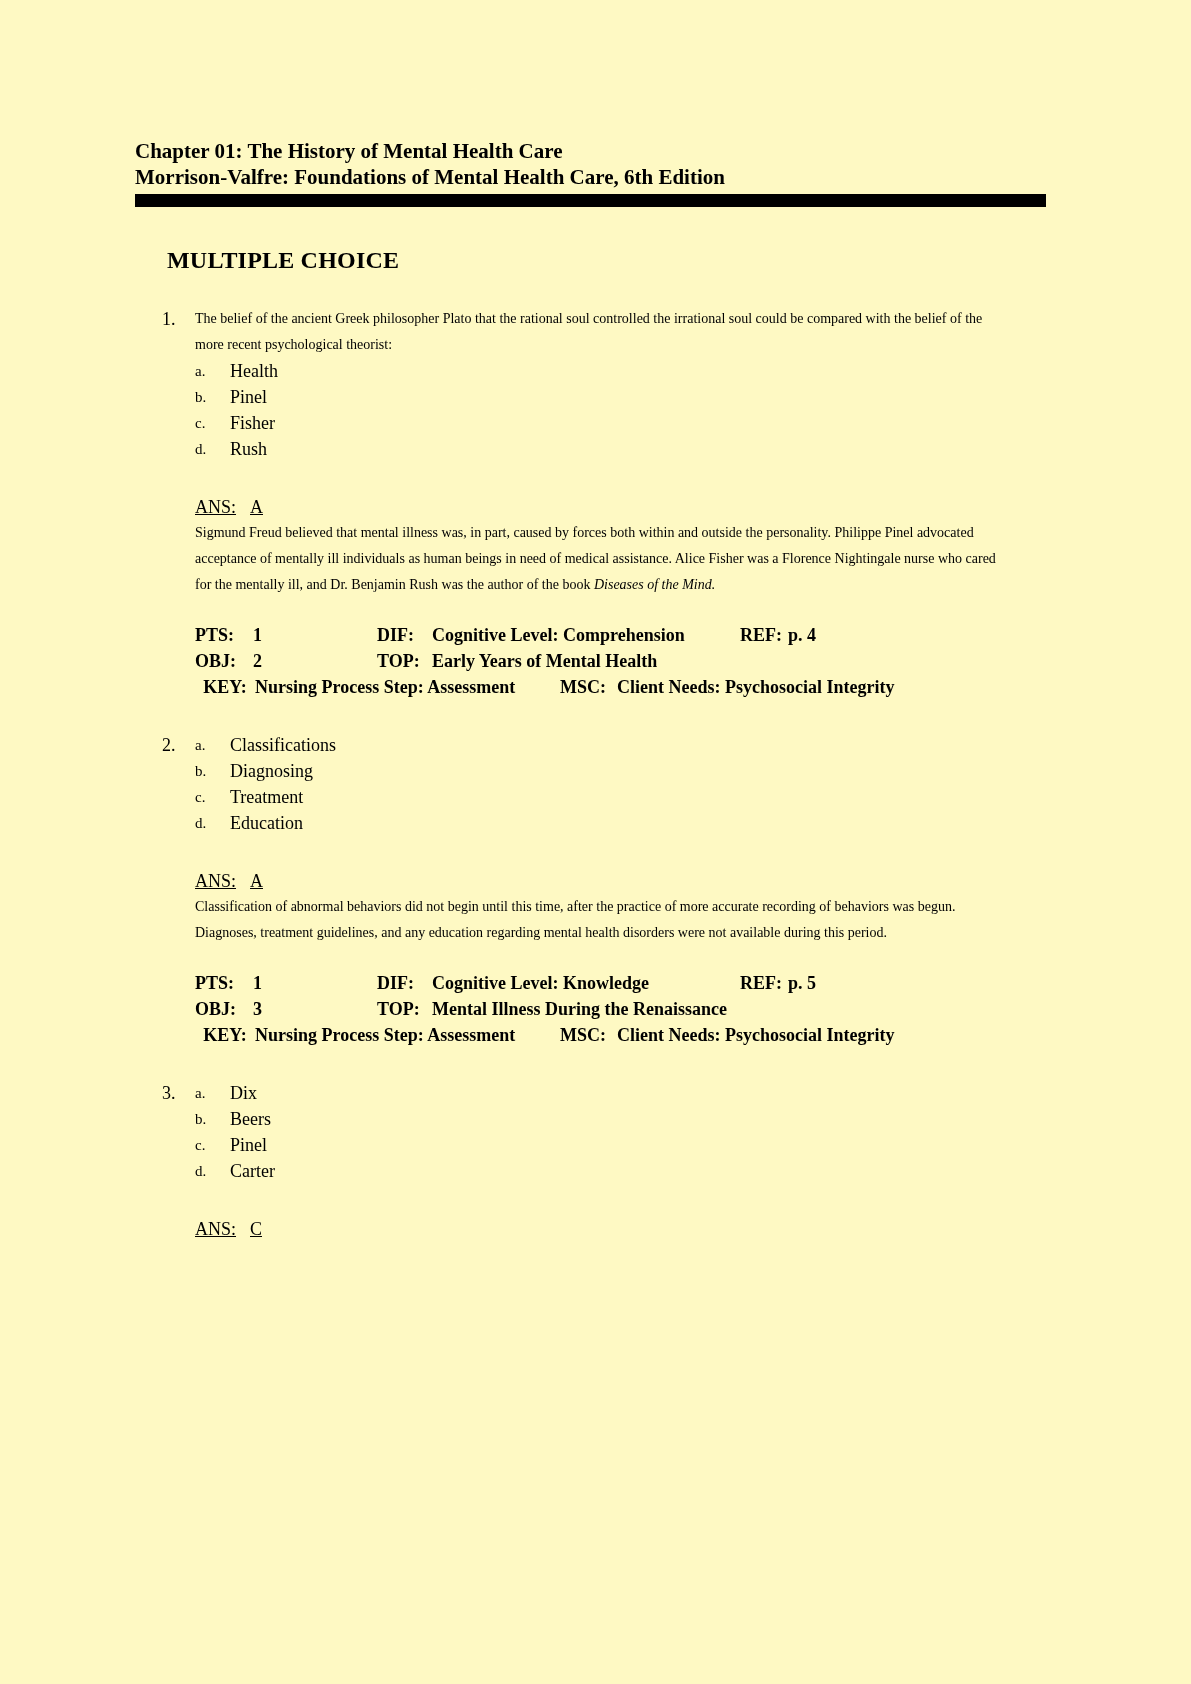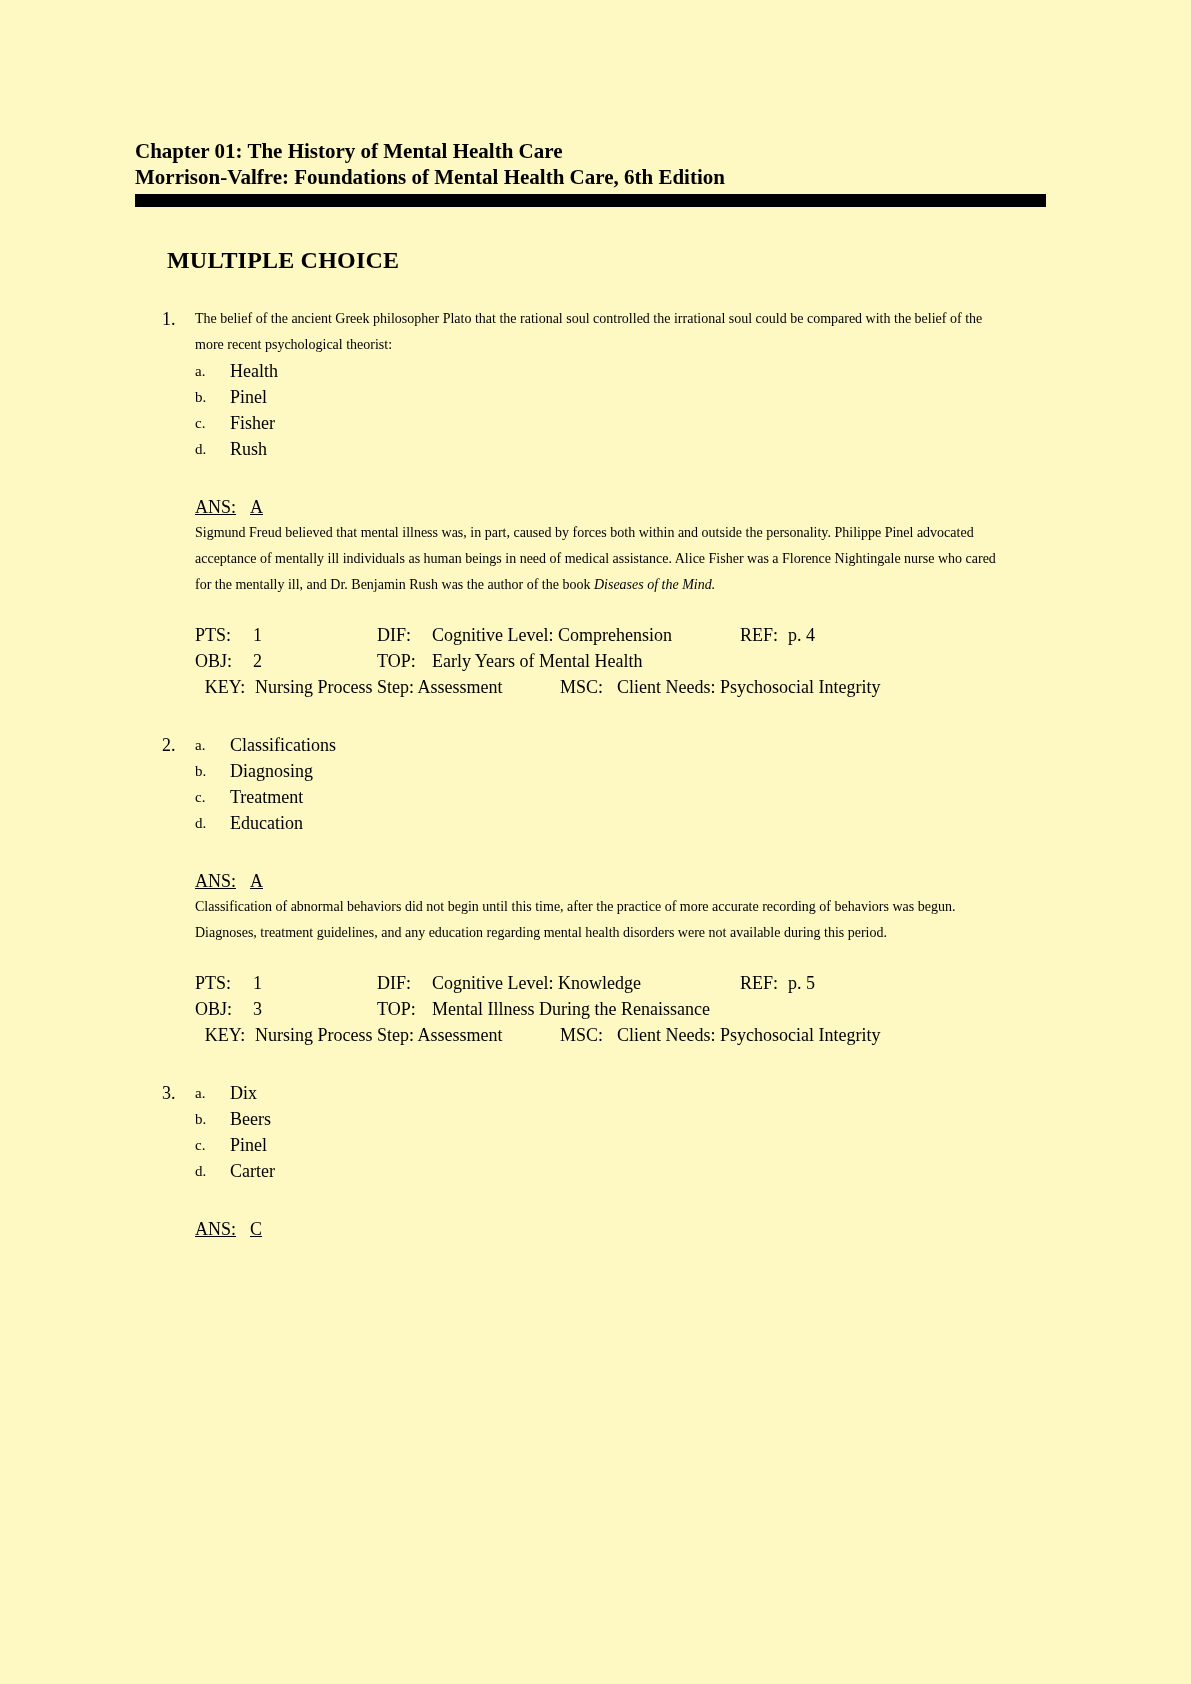--- a/index.html
+++ b/index.html
@@ -66,21 +66,21 @@
     flex: none;
     width: 35px;
     font-size: 15px;
     line-height: 26px;
   }
   .c-text { font-size: 18px; line-height: 26px; }
   .ans-row { margin-top: 32px; display: flex; line-height: 26px; text-decoration: underline; }
   .ans-label { flex: none; width: 55px; }
   .rationale { font-size: 14px; line-height: 26px; }
   .rationale i { font-style: italic; }
-  .meta { margin-top: 24px; }
+  .meta { margin-top: 24px; font-weight: bold; }
   .meta-row { display: flex; line-height: 26px; font-size: 18px; }
   .mw-58  { flex: none; width: 58px; }
   .mw-124 { flex: none; width: 124px; }
   .mw-55  { flex: none; width: 55px; }
   .mw-308 { flex: none; width: 308px; }
   .mw-48  { flex: none; width: 48px; }
   .mw-60  { flex: none; width: 60px; text-align: center; }
   .mw-305 { flex: none; width: 305px; }
   .mw-57  { flex: none; width: 57px; }
 </style>

